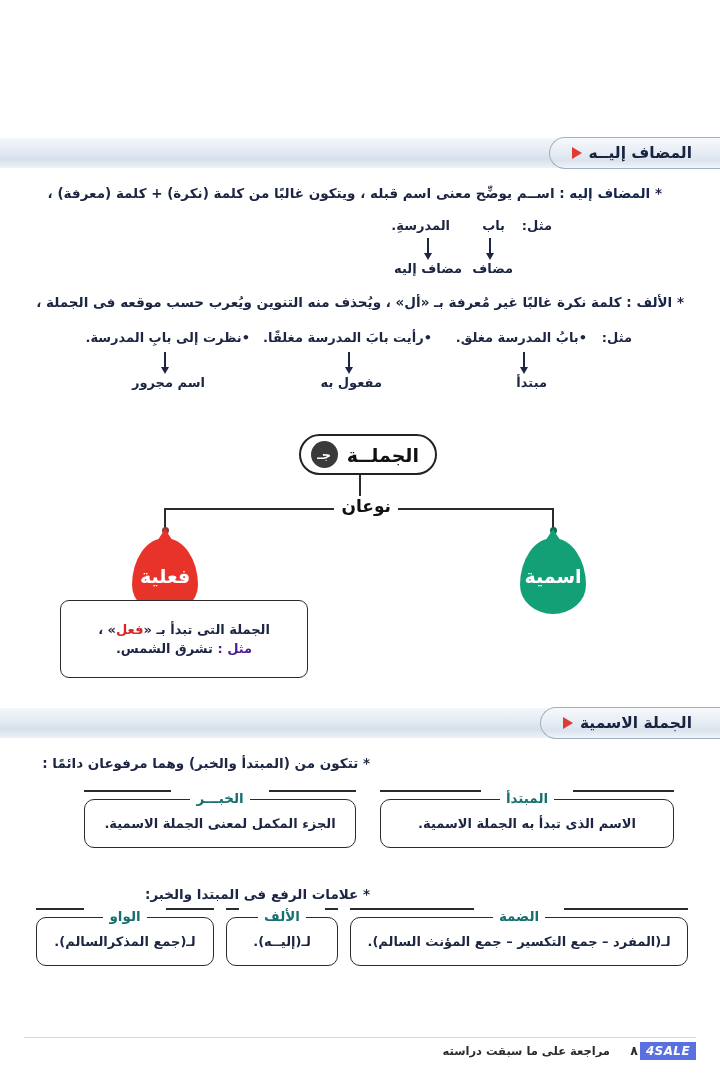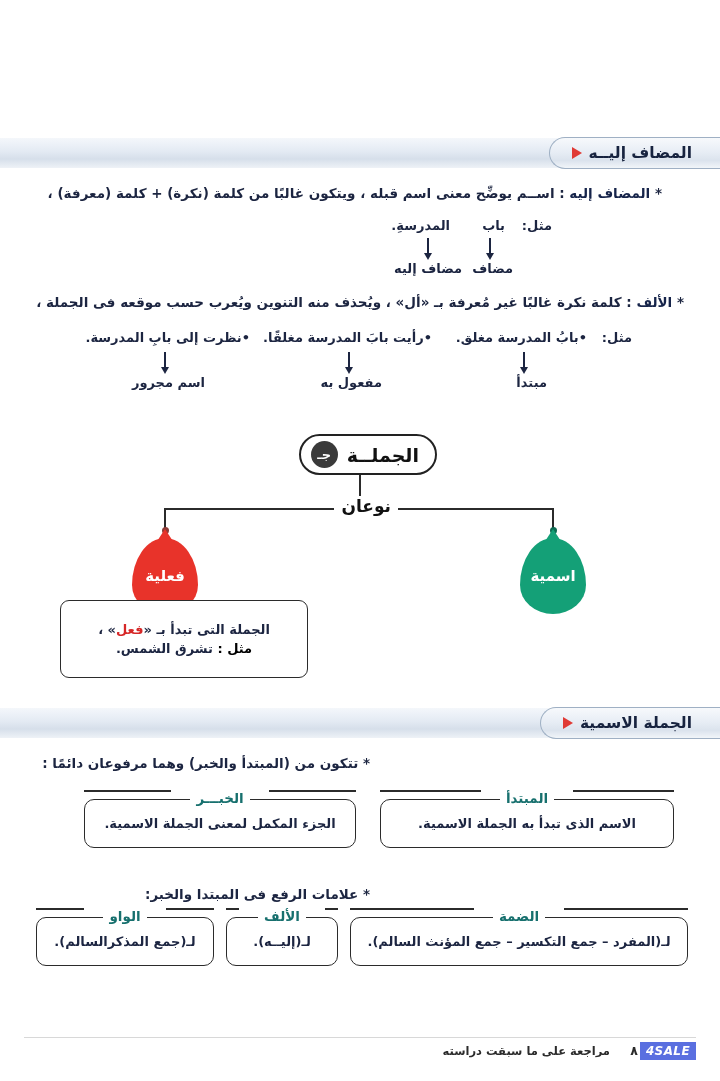--- a/index.html
+++ b/index.html
@@ -33,21 +33,21 @@
     width:0;height:0;border-top:6.5px solid transparent;border-bottom:6.5px solid transparent;
     border-left:10px solid #e03a35;
   }
 
   
   .para{
     position:absolute;font-size:13.5px;line-height:1.5;color:#1c2541;
     white-space:nowrap;font-weight:600;
   }
   .para .lead{font-weight:bold;color:#16244a;}
-  .mithal{color:#000000;font-weight:bold;}
+  .mithal{color:#4c1d95;font-weight:bold;}
   .star{color:#1c2541;font-weight:bold;}
 
   .lbl{position:absolute;font-size:13px;font-weight:700;color:#1c2541;white-space:nowrap;}
   .ex{position:absolute;font-size:13px;font-weight:700;color:#1c2541;white-space:nowrap;}
 
   
   .arrow{position:absolute;width:2px;background:#1c2541;}
   .arrow::after{
     content:"";position:absolute;left:-3.5px;bottom:-6px;
     width:0;height:0;border-left:4.5px solid transparent;border-right:4.5px solid transparent;
@@ -77,21 +77,21 @@
   .drop{
     position:absolute;width:66px;height:76px;
     display:flex;align-items:center;justify-content:center;
     border-radius:50% 50% 50% 50% / 62% 62% 38% 38%;
   }
   .drop::before{
     content:"";position:absolute;top:-9px;left:50%;transform:translateX(-50%);
     width:0;height:0;border-left:13px solid transparent;border-right:13px solid transparent;
     border-bottom:20px solid currentColor;
   }
-  .drop .dtext{position:relative;font-size:15px;font-weight:bold;color:#fff;z-index:2;}
+  .drop .dtext{position:relative;font-size:19px;font-weight:bold;color:#fff;z-index:2;}
   .drop.red{background:#e8332a;color:#e8332a;}
   .drop.green{background:#14a077;color:#14a077;}
 
   .card{
     position:absolute;background:#fff;border:1.8px solid #2b2b2b;border-radius:9px;
     display:flex;flex-direction:column;align-items:center;justify-content:center;
     gap:4px;padding:7px 9px;
   }
   .card .line{font-size:13px;font-weight:700;color:#1c2541;white-space:nowrap;}
   .kw-red{color:#d62828;}

